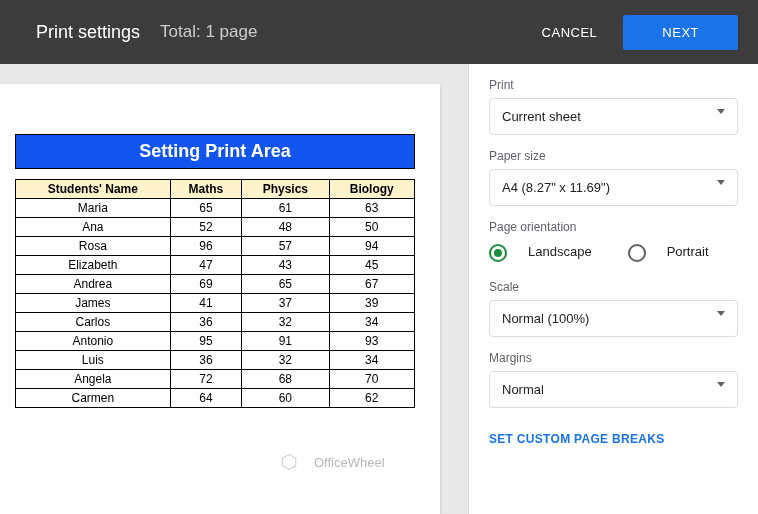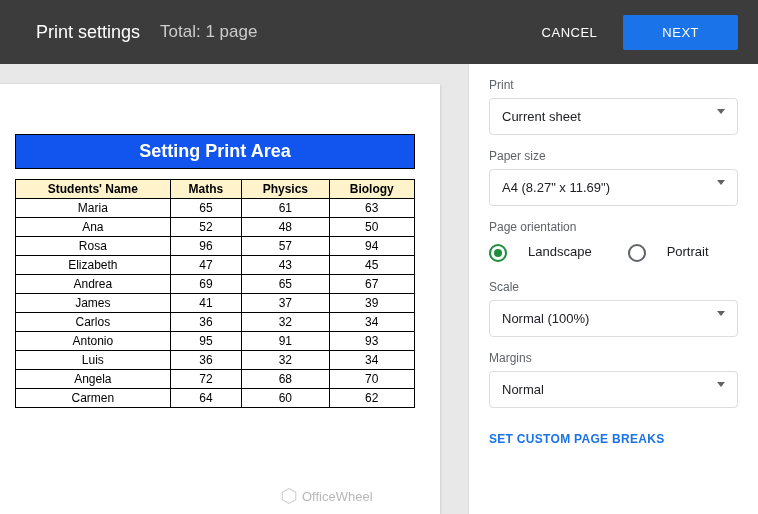--- a/index.html
+++ b/index.html
@@ -67,22 +67,22 @@
 }
 .radio-outer.selected { border-color: #1e8e3e; }
 .radio-inner { width: 8px; height: 8px; background: #1e8e3e; border-radius: 50%; }
 
 .link-btn {
   color: #1a73e8; font-size: 12px; font-weight: 600; letter-spacing: 0.3px;
   background: none; border: none; cursor: pointer; margin-top: 10px;
 }
 
 .watermark {
-  position: absolute; left: 280px; top: 487px; color: #888;
-  font-size: 13px; display: flex; align-items: center; gap: 4px;
+  position: absolute; left: 280px; top: 453px; color: #888;
+  font-size: 13px; display: flex; align-items: center; gap: 16px;
   opacity: 0.6;
 }
 .watermark svg { opacity: 0.7; }
 </style>
 </head>
 <body>
 
 <div class="header">
   <div class="header-title">Print settings</div>
   <div class="header-total">Total: 1 page</div>

